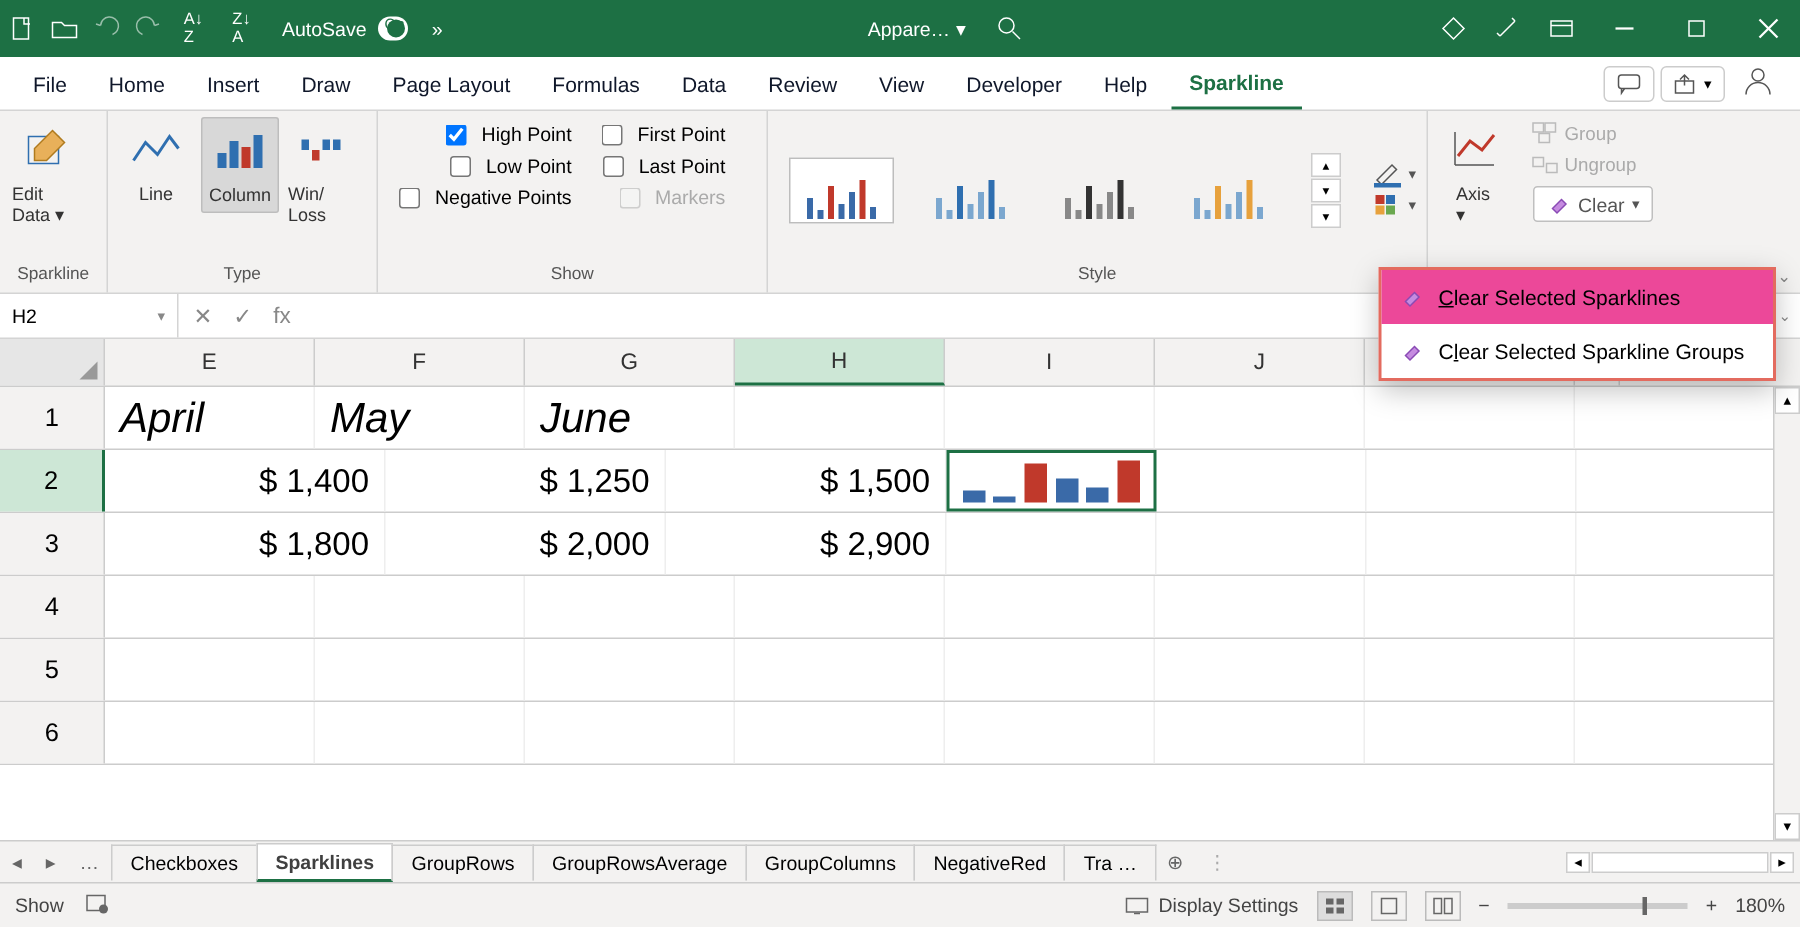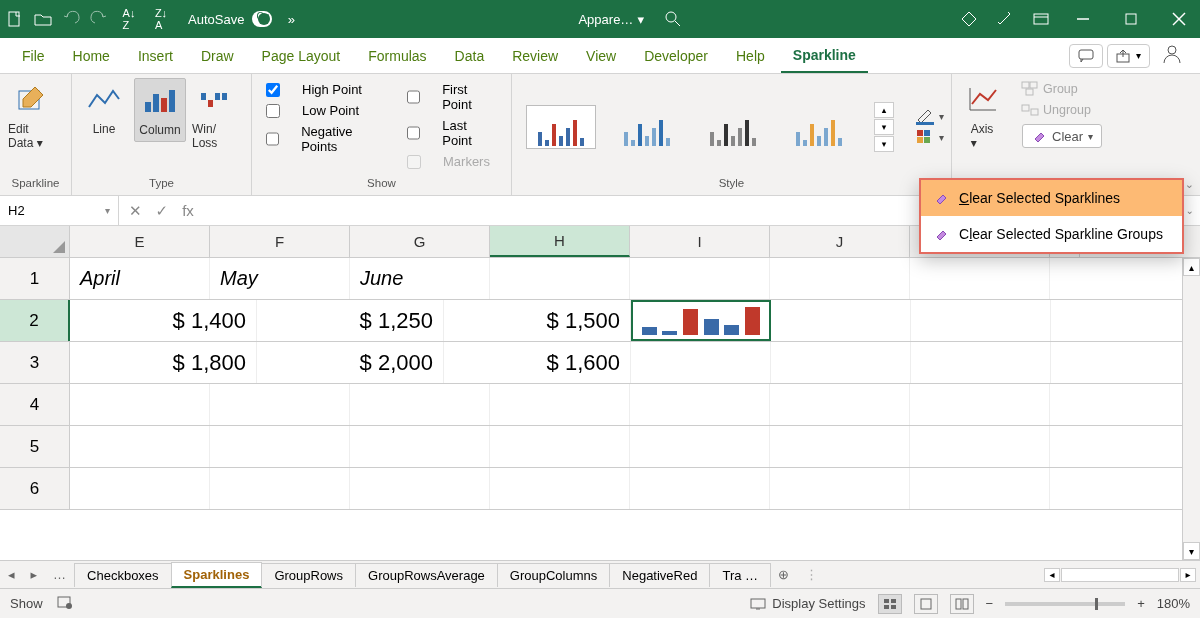--- a/index.html
+++ b/index.html
@@ -8,72 +8,72 @@
 .titlebar .qat { display: flex; align-items: center; gap: 10px; }
 .titlebar .icon { width: 18px; height: 18px; display: inline-flex; align-items: center; justify-content: center; color:#fff; }
 .autosave { display: flex; align-items: center; gap: 8px; margin-left: 6px; }
 .toggle { width:20px; height:16px; background:#fff; border-radius:8px; position:relative; }
 .toggle::after { content:""; position:absolute; right:2px; top:2px; width:12px; height:12px; background:#1d7044; border-radius:50%; }
 .title-center { flex:1; display:flex; justify-content:center; align-items:center; gap:20px; }
 .title-name { display:flex; align-items:center; gap:4px; }
 .title-right { display:flex; align-items:center; gap:18px; }
 .win-btn { width:30px; height:30px; display:flex; align-items:center; justify-content:center; }
 .menubar { background:#fff; border-bottom:1px solid #d4d4d4; height:36px; display:flex; align-items:center; padding:0 10px; gap:4px; }
-.menubar .tab { padding:8px 12px; font-size:14px; color:#4d7c0f; cursor:pointer; }
+.menubar .tab { padding:8px 12px; font-size:14px; color:#0f172a; cursor:pointer; }
 .menubar .tab.active { color:#1d7044; font-weight:600; border-bottom:2px solid #1d7044; }
 .menubar .spacer { flex:1; }
 .menubar .comment-btn, .menubar .share-btn { border:1px solid #ccc; border-radius:4px; padding:4px 8px; display:flex; align-items:center; gap:4px; }
 .ribbon { background:#f3f2f1; height:122px; border-bottom:1px solid #d4d4d4; display:flex; position:relative; }
 .group { border-right:1px solid #d4d4d4; display:flex; flex-direction:column; padding:4px 6px 2px 6px; }
 .group-body { flex:1; display:flex; align-items:flex-start; gap:4px; }
 .group-label { text-align:center; font-size:11.5px; color:#555; padding:2px 0 4px 0; }
 .big-btn { width:52px; display:flex; flex-direction:column; align-items:center; gap:4px; padding:4px 2px; font-size:12px; color:#333; border-radius:2px; }
 .big-btn.selected { background:#d8d8d8; border:1px solid #bdbdbd; }
 .big-btn .bi { width:36px; height:36px; display:flex; align-items:center; justify-content:center; }
 .check-stack { display:flex; flex-direction:column; gap:6px; padding:4px 8px; font-size:13px; }
-.check-item { display:flex; align-items:center; gap:22px; }
+.check-item { display:flex; align-items:center; gap:10px;justify-content:flex-end; }
 .check-item input { width:14px; height:14px; }
 .style-gallery { display:flex; align-items:center; gap:16px; padding:4px 8px; }
 .style-swatch { width:70px; height:44px; display:flex; align-items:flex-end; justify-content:center; gap:3px; border:1px solid transparent; padding:2px; }
 .style-swatch.selected { border:1px solid #bdbdbd; background:#fff; }
 .bar { width:4px; }
 .spin-ctrl { width:20px; display:flex; flex-direction:column; gap:1px; margin-left:4px; }
 .spin-ctrl div { border:1px solid #ccc; height:16px; display:flex; align-items:center; justify-content:center; font-size:9px; background:#fff; }
 .small-stack { display:flex; flex-direction:column; gap:5px; padding:2px 4px; font-size:12.5px; color:#555; }
 .small-stack .row { display:flex; align-items:center; gap:5px; }
 .clear-btn { border:1px solid #bfbfbf; background:#fff; padding:3px 8px; display:flex; align-items:center; gap:5px; border-radius:3px; font-size:13px;}
 .clear-menu { position:absolute; top:178px; right:16px; width:265px; background:#fff; border:2px solid #e36b5f; box-shadow:0 6px 18px rgba(0,0,0,.25); z-index:50; }
 .clear-menu .item { display:flex; align-items:center; gap:10px; padding:10px 12px; font-size:14px; }
-.clear-menu .item:first-child { background:#fdba74; }
+.clear-menu .item:first-child { background:#ec4899; }
 .eraser { width:16px; height:16px; display:inline-flex; align-items:center; justify-content:center; }
 .formula-bar { height:30px; border-bottom:1px solid #d4d4d4; display:flex; align-items:center; }
 .namebox { width:119px; border-right:1px solid #d4d4d4; display:flex; align-items:center; padding:0 8px; font-size:13px; height:100%; justify-content:space-between; }
 .fx-area { display:flex; align-items:center; gap:14px; padding:0 10px; color:#888; }
 .fx-area .sym { font-size:15px; }
 .sheet { position:relative; height:334px; overflow:hidden; font-size:20px; }
 .col-headers { display:flex; height:32px; background:#f3f2f1; border-bottom:1px solid #ccc; position:sticky; top:0; }
 .corner { width:70px; border-right:1px solid #ccc; background:#e6e6e6; position:relative; }
 .corner::after { content:""; position:absolute; right:4px; bottom:4px; width:0; height:0; border-left:12px solid transparent; border-bottom:12px solid #999; }
 .ch { width:140px; border-right:1px solid #ccc; display:flex; align-items:center; justify-content:center; font-size:15px; color:#333; }
 .ch.sel { background:#cde7d6; border-bottom:2px solid #1d7044; }
 .row-line { display:flex; height:42px; border-bottom:1px solid #ccc; }
 .rh { width:70px; border-right:1px solid #ccc; background:#f3f2f1; display:flex; align-items:center; justify-content:center; font-size:17px; }
 .rh.sel { background:#cde7d6; border-right:2px solid #1d7044; }
 .cell { width:140px; border-right:1px solid #eee; display:flex; align-items:center; padding:0 10px; font-size:22px; }
-.cell.hdr { font-style:italic; font-weight:500; font-size:20px; }
+.cell.hdr { font-style:italic; font-weight:500; font-size:28px; }
 .cell.num { justify-content:flex-end; font-variant-numeric: tabular-nums; gap:6px;margin-left:47px; }
 .cell.active { border:2px solid #1d7044; padding:0; }
 .spark { width:100%; height:100%; display:flex; align-items:flex-end; justify-content:space-around; padding:4px 6px; }
 .spark div { width:15px; }
 .vscroll { position:absolute; right:0; top:32px; width:18px; bottom:0; background:#f3f2f1; border-left:1px solid #ccc; }
 .vscroll .arrow { height:18px; display:flex; align-items:center; justify-content:center; background:#fff; border:1px solid #ccc; font-size:10px; }
 .tabs-bar { height:28px; background:#f3f2f1; border-top:1px solid #ccc; display:flex; align-items:center; font-size:13px; }
 .tabs-bar .nav { padding:0 8px; color:#666; }
 .sheet-tab { padding:4px 12px; border:1px solid #ccc; border-bottom:none; background:#f3f2f1; margin-right:-1px; }
-.sheet-tab.active { background:#fff; font-weight:600; color:#a16207; border-bottom:2px solid #1d7044; }
+.sheet-tab.active { background:#fff; font-weight:600; color:#404040; border-bottom:2px solid #1d7044; }
 .hscroll { flex:0 0 160px; margin-left:auto; display:flex; align-items:center; gap:1px; padding:0 4px; }
 .hscroll div { height:14px; border:1px solid #ccc; background:#fff; display:flex; align-items:center; justify-content:center; font-size:10px; }
 .status { height:30px; background:#f3f2f1; border-top:1px solid #ccc; display:flex; align-items:center; padding:0 10px; font-size:13px; color:#444; gap:14px; }
 .status .right { margin-left:auto; display:flex; align-items:center; gap:12px; }
 .view-btn { width:24px; height:20px; border:1px solid #bbb; display:flex; align-items:center; justify-content:center; }
 .zoom-slider { width:120px; height:4px; background:#ccc; position:relative; }
 .zoom-slider::after { content:""; position:absolute; left:75%; top:-4px; width:3px; height:12px; background:#666; }
 svg { overflow: visible; }
 .under { text-decoration: underline; }
 </style>
@@ -468,21 +468,21 @@
         </div>
     </div>
     <div class="cell"></div>
     <div class="cell"></div>
     <div class="cell"></div>
   </div>
   <div class="row-line">
     <div class="rh">3</div>
     <div class="cell num">$   1,800</div>
     <div class="cell num">$   2,000</div>
-    <div class="cell num">$   1,600</div>
+    <div class="cell num">$   2,900</div>
     <div class="cell"></div>
     <div class="cell"></div>
     <div class="cell"></div>
     <div class="cell"></div>
   </div>
   <div class="row-line">
       <div class="rh">4</div>
       <div class="cell"></div>
       <div class="cell"></div>
       <div class="cell"></div>

